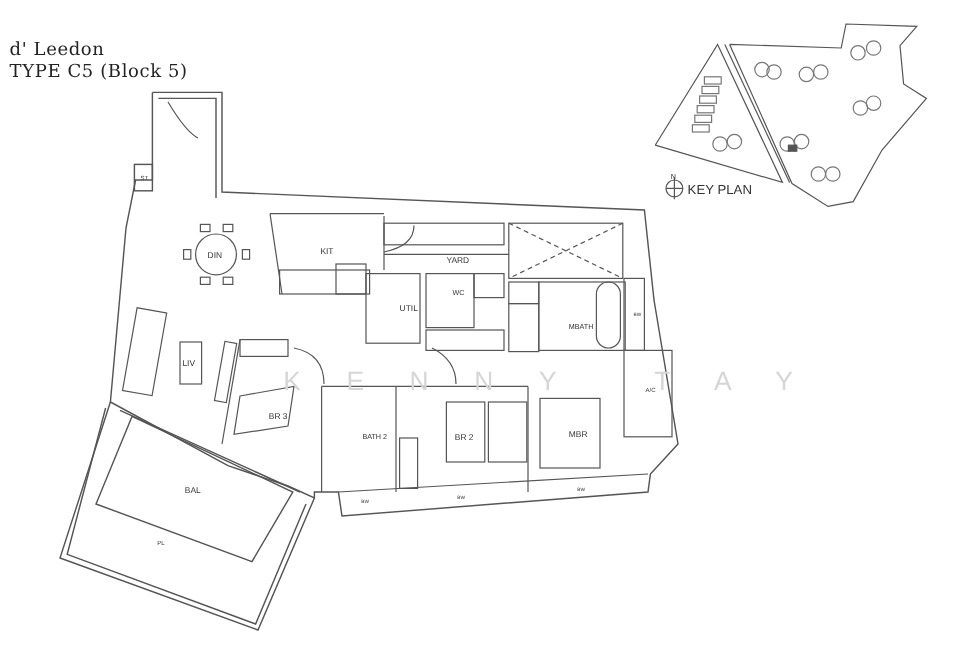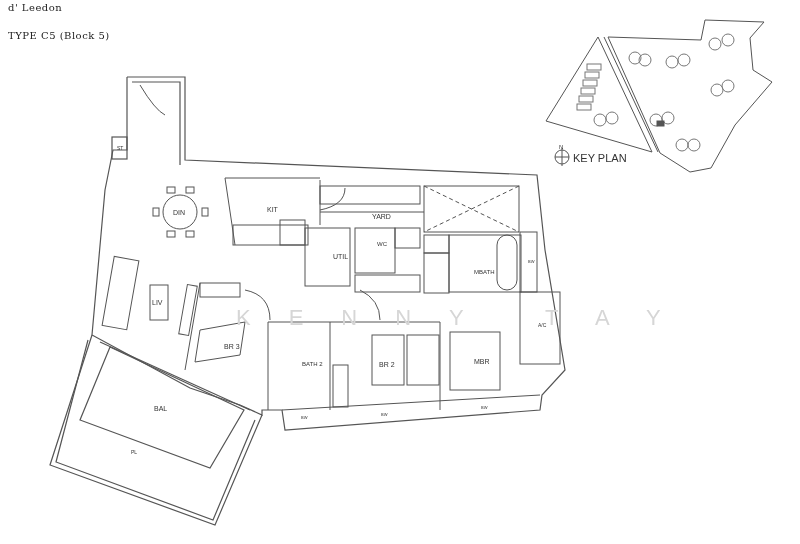--- a/index.html
+++ b/index.html
@@ -1,19 +1,19 @@
 <!DOCTYPE html>
 <html><head>
 <meta charset="utf-8">
 <style>
   html, body { margin:0; padding:0; background:#ffffff; }
   body { width:800px; height:544px; position:relative; overflow:hidden; font-family:"DejaVu Serif", serif; }
-  .title { position:absolute; left:8px; font-family:"DejaVu Serif", serif; font-size:10px; color:#222; letter-spacing:0.5px; }
+  .title { position:absolute; left:8px; font-family:"DejaVu Serif", serif; font-size:15px; color:#222; letter-spacing:0.5px;margin-top:30px; }
   #t1 { top:2px; }
-  #t2 { top:30px; }
+  #t2 { top:20px; }
   svg { position:absolute; left:0; top:0; }
   .lbl { font-family:"Liberation Sans", sans-serif; fill:#333; }
   .wm { font-family:"Liberation Sans", sans-serif; fill:#d6d6d6; font-size:22px; letter-spacing:38px; }
 </style>
 </head>
 <body>
 
 <div class="title" id="t1">d' Leedon</div>
 <div class="title" id="t2">TYPE C5 (Block 5)</div>
 

